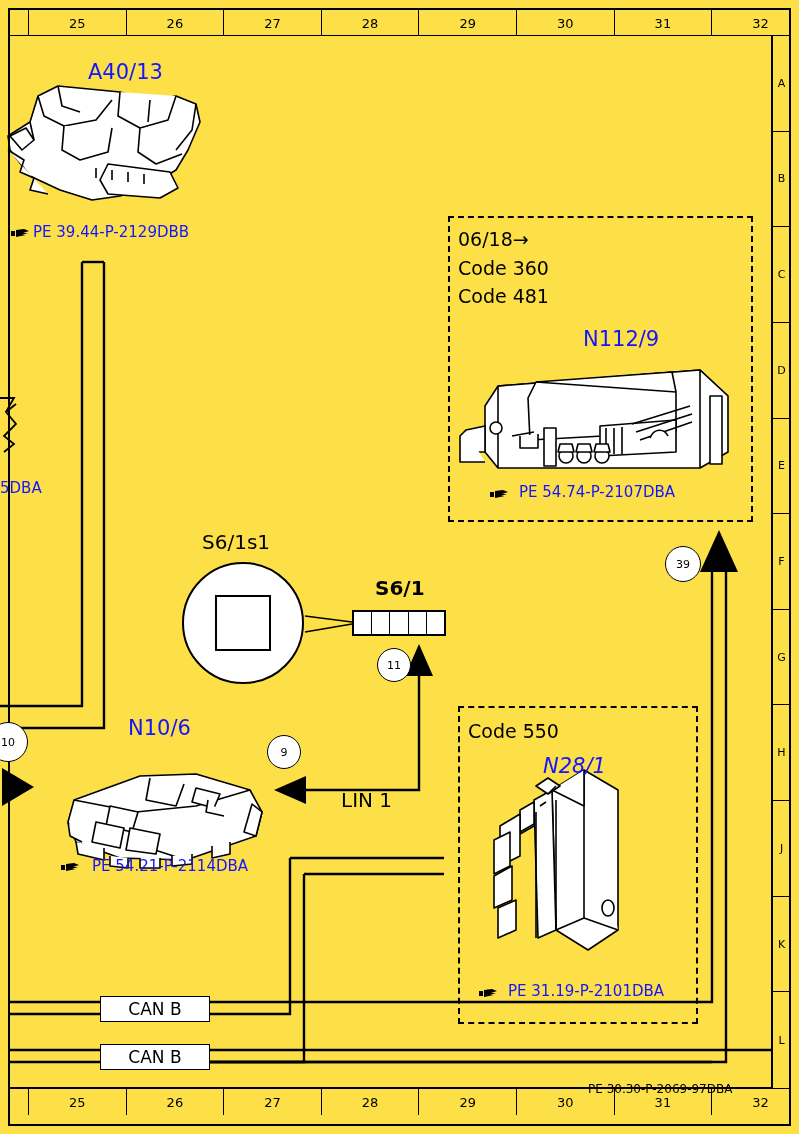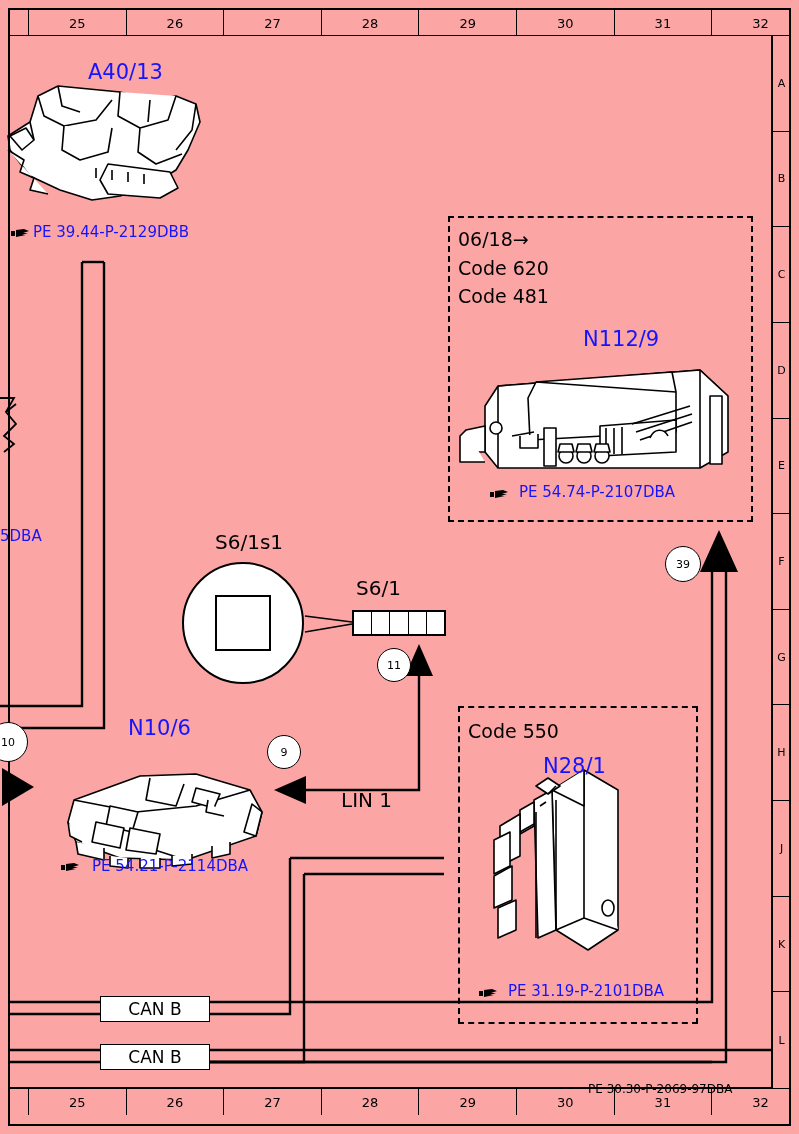--- a/index.html
+++ b/index.html
@@ -1,17 +1,17 @@
 <!DOCTYPE html>
 <html><head>
 <meta charset="utf-8">
 <style>
   html,body{margin:0;padding:0;background:#ffffff;}
   body{font-family:"DejaVu Sans","Liberation Sans",sans-serif;}
-  #page{position:relative;width:799px;height:1134px;background:#fca5a5;overflow:hidden;}
+  #page{position:relative;width:799px;height:1134px;background:#fde047;overflow:hidden;}
 
   
   .frame-outer{position:absolute;left:8px;top:8px;width:783px;height:1118px;border:2px solid #000;box-sizing:border-box;}
   .ruler{position:absolute;left:10px;width:779px;height:26px;box-sizing:border-box;}
   .ruler.top{top:10px;border-bottom:1.5px solid #000;}
   .ruler.bottom{top:1088px;border-top:1.5px solid #000;}
   .ruler .cell{position:absolute;top:0;height:26px;border-left:1.5px solid #000;box-sizing:border-box;
                display:flex;align-items:center;justify-content:center;font-size:13px;color:#000;}
   .rail-right{position:absolute;left:772px;top:36px;width:17px;height:1052px;border-left:1.5px solid #000;box-sizing:border-box;}
   .rail-right .rcell{position:absolute;left:0;width:17px;border-bottom:1.5px solid #000;box-sizing:border-box;
@@ -241,38 +241,38 @@
       <div class="rcell" style="top: 956.364px; height: 95.6364px;">L</div>
     </div>
 
   <div class="lbl blue" style="left:88px;top:62px;font-size:21px;">A40/13</div>
   <svg class="hand" style="left:10px;top:226px;" viewBox="0 0 20 14">
     <path d="M1,5 L5,5 L5,10 L1,10 Z" fill="#000"></path>
     <path d="M6,4 L14,3 L19,5 L13,7 L18,7 L12,9 L16,9 L6,11 Z" fill="#000"></path>
   </svg>
   <div class="lbl ref" style="left:33px;top:225px;">PE 39.44-P-2129DBB</div>
 
-  <div class="lbl cut" style="left:0px;top:481px;margin-top:48px;">5DBA</div>
+  <div class="lbl cut" style="left:0px;top:481px;">5DBA</div>
 
   <div class="dashbox" style="left:448px;top:216px;width:305px;height:306px;"></div>
   <div class="lbl" style="left:458px;top:230px;font-size:19px;">06/18→</div>
-  <div class="lbl" style="left:458px;top:259px;font-size:19px;">Code 620</div>
+  <div class="lbl" style="left:458px;top:259px;font-size:19px;">Code 360</div>
   <div class="lbl" style="left:458px;top:287px;font-size:19px;">Code 481</div>
   <div class="lbl blue" style="left:583px;top:329px;font-size:21px;">N112/9</div>
   <svg class="hand" style="left:489px;top:487px;" viewBox="0 0 20 14">
     <path d="M1,5 L5,5 L5,10 L1,10 Z" fill="#000"></path>
     <path d="M6,4 L14,3 L19,5 L13,7 L18,7 L12,9 L16,9 L6,11 Z" fill="#000"></path>
   </svg>
   <div class="lbl ref" style="left:519px;top:485px;">PE 54.74-P-2107DBA</div>
 
-  <div class="lbl" style="left:215px;top:532px;font-size:20px;">S6/1s1</div>
+  <div class="lbl" style="left:202px;top:532px;font-size:20px;">S6/1s1</div>
   <div class="swcirc" style="left:182px;top:562px;width:122px;height:122px;"></div>
   <div class="swbox" style="left:215px;top:595px;width:56px;height:56px;"></div>
 
-  <div class="lbl" style="left:356px;top:578px;font-size:20px;">S6/1</div>
+  <div class="lbl" style="left:375px;top:578px;font-size:20px;font-weight:bold;">S6/1</div>
   <div class="conn" style="left:352px;top:610px;width:94px;height:26px;">
     <div class="seg"></div>
     <div class="seg"></div>
     <div class="seg"></div>
     <div class="seg"></div>
     <div class="seg"></div>
   </div>
 
   <div class="circ" style="left:-12px;top:722px;width:40px;height:40px;">10</div>
   <div class="circ" style="left:267px;top:735px;width:34px;height:34px;">9</div>
@@ -283,21 +283,21 @@
 
   <div class="lbl blue" style="left:128px;top:718px;font-size:21px;">N10/6</div>
   <svg class="hand" style="left:60px;top:860px;" viewBox="0 0 20 14">
     <path d="M1,5 L5,5 L5,10 L1,10 Z" fill="#000"></path>
     <path d="M6,4 L14,3 L19,5 L13,7 L18,7 L12,9 L16,9 L6,11 Z" fill="#000"></path>
   </svg>
   <div class="lbl ref" style="left:92px;top:859px;">PE 54.21-P-2114DBA</div>
 
   <div class="dashbox" style="left:458px;top:706px;width:240px;height:318px;"></div>
   <div class="lbl" style="left:468px;top:722px;font-size:19px;">Code 550</div>
-  <div class="lbl blue" style="left:543px;top:756px;font-size:21px;">N28/1</div>
+  <div class="lbl blue" style="left:543px;top:756px;font-size:21px;font-style:italic;">N28/1</div>
   <svg class="hand" style="left:478px;top:986px;" viewBox="0 0 20 14">
     <path d="M1,5 L5,5 L5,10 L1,10 Z" fill="#000"></path>
     <path d="M6,4 L14,3 L19,5 L13,7 L18,7 L12,9 L16,9 L6,11 Z" fill="#000"></path>
   </svg>
   <div class="lbl ref" style="left:508px;top:984px;">PE 31.19-P-2101DBA</div>
 
   <div class="busbox" style="left:100px;top:996px;width:110px;height:26px;">CAN B</div>
   <div class="busbox" style="left:100px;top:1044px;width:110px;height:26px;">CAN B</div>
 
   <div class="lbl foot" style="left:588px;top:1083px;">PE 30.30-P-2069-97DBA</div>

